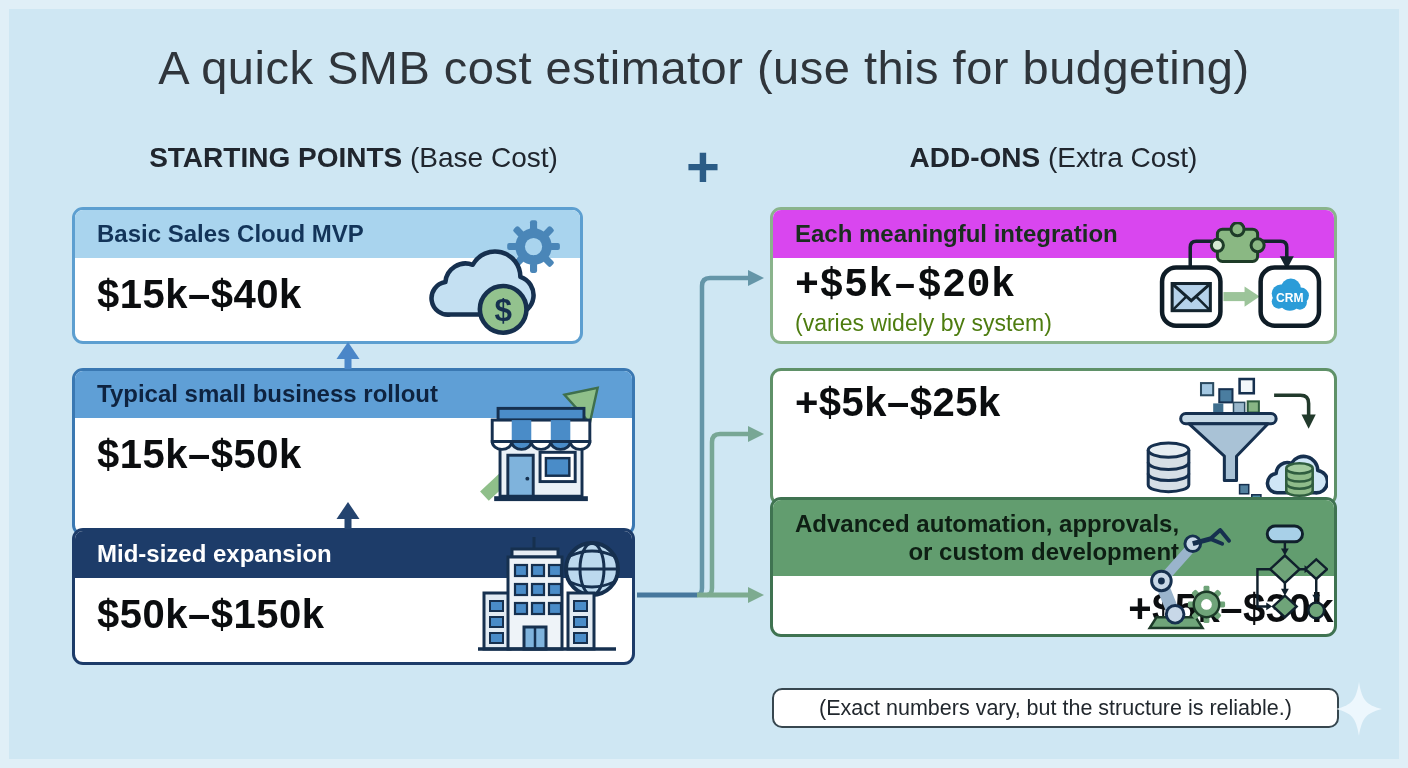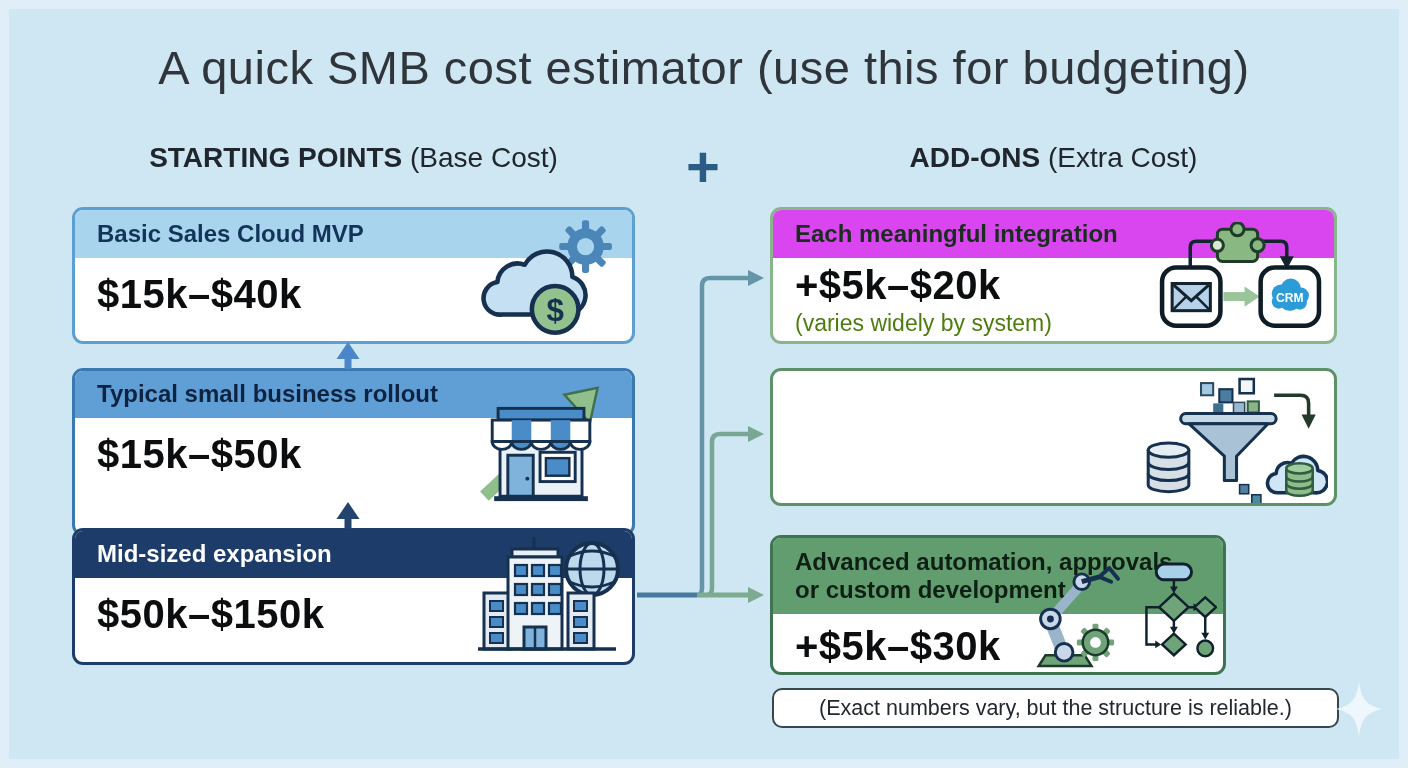--- a/index.html
+++ b/index.html
@@ -15,37 +15,37 @@
   .col-head.right{left:770px;width:567px;}
   .plus{position:absolute;left:672px;top:133px;width:62px;text-align:center;
         font-size:58px;font-weight:800;color:#2b5c86;}
   .card{position:absolute;background:#ffffff;border-radius:11px;overflow:hidden;box-sizing:border-box;}
   .card .hd{display:flex;align-items:center;padding-left:22px;box-sizing:border-box;
             font-weight:700;font-size:24px;line-height:1.18;white-space:pre-line;}
   .card .price{font-weight:800;font-size:40px;color:#0b0d0f;margin-left:22px;letter-spacing:0.5px;}
   .card .subnote{font-size:23px;color:#4d7c0f;margin-left:22px;margin-top:2px;}
   .icon-box{position:absolute;pointer-events:none;}
   
-  .c-l1{left:72px;top:207px;width:563px;height:137px;border:3px solid #5d9fd0;}
+  .c-l1{left:72px;top:207px;width:511px;height:137px;border:3px solid #5d9fd0;}
   .c-l1 .hd{background:#a9d4ee;height:48px;color:#133459;}
   .c-l2{left:72px;top:368px;width:563px;height:168px;border:3px solid #3a78b2;}
   .c-l2 .hd{background:#5f9fd6;height:47px;color:#0e2340;}
   .c-l3{left:72px;top:528px;width:563px;height:137px;border:3px solid #1d3c69;}
   .c-l3 .hd{background:#1d3c69;height:47px;color:#ffffff;}
   
   .c-r1{left:770px;top:207px;width:567px;height:137px;border:3px solid #8ab48c;}
   .c-r1 .hd{background:#d946ef;height:48px;color:#1a2e1f;}
   .c-r2{left:770px;top:368px;width:567px;height:138px;border:3px solid #5f9168;}
   .c-r2 .hd{background:#8cbc88;height:73px;color:#122a1a;align-items:center;}
-  .c-r3{left:770px;top:535px;width:456px;height:140px;border:3px solid #3f7351;}
+  .c-r3{left:770px;top:497px;width:567px;height:140px;border:3px solid #3f7351;text-align:right;}
   .c-r3 .hd{background:#629d6f;height:76px;color:#0e1f14;}
   .c-l1 .price{margin-top:14px;display:block;}
   .c-l2 .price{margin-top:14px;display:block;}
   .c-l3 .price{margin-top:14px;display:block;}
-  .c-r1 .price{margin-top:5px;display:block;}
+  .c-r1 .price{margin-top:5px;display:block;font-family:Liberation Mono, monospace;}
   .c-r2 .price{margin-top:9px;display:block;}
   .c-r3 .price{margin-top:10px;display:block;}
   .footnote{position:absolute;left:772px;top:688px;width:567px;height:40px;background:#ffffff;
             border:2px solid #37474f;border-radius:10px;display:flex;align-items:center;
             justify-content:center;font-size:21.5px;color:#22282e;box-sizing:border-box;}
   .overlay{position:absolute;left:0;top:0;width:1408px;height:768px;pointer-events:none;}
   .sparkle{position:absolute;left:1336px;top:682px;width:46px;height:54px;}
 </style>
 </head>
 <body>
@@ -186,20 +186,21 @@
             <circle cx="141" cy="76" r="11"></circle>
           <circle cx="130" cy="78" r="7"></circle>
             <circle cx="151" cy="79" r="7"></circle>
         </g>
         <text x="141" y="78" text-anchor="middle" font-size="12" font-weight="bold" fill="#ffffff">CRM</text>
       </svg>
     </div>
   </div>
 
   <div class="card c-r2">
+    <span class="price">+$5k–$25k</span>
     <div class="icon-box" style="right:6px;top:6px;width:188px;height:132px;">
       <svg width="188" height="132" viewBox="0 0 185 130">
         <rect x="60" y="6" width="12" height="12" fill="#a4c8e2" stroke="#2a4a60" stroke-width="2"></rect>
         <rect x="78" y="12" width="13" height="13" fill="#4a7da0" stroke="#16304f" stroke-width="2"></rect>
         <rect x="98" y="2" width="14" height="14" fill="#f2f7fa" stroke="#16304f" stroke-width="2.5"></rect>
         <rect x="72" y="26" width="10" height="10" fill="#3f6f8e"></rect>
         <rect x="92" y="25" width="11" height="11" fill="#9bb8cc" stroke="#2a4a60" stroke-width="1.5"></rect>
         <rect x="106" y="24" width="11" height="11" fill="#88b585" stroke="#2f5d3f" stroke-width="2"></rect>
         <path d="M132,18 H158 Q166,18 166,26 V38" fill="none" stroke="#223a2c" stroke-width="3.5"></path>
         <polygon points="159,37 173,37 166,51" fill="#223a2c"></polygon>

